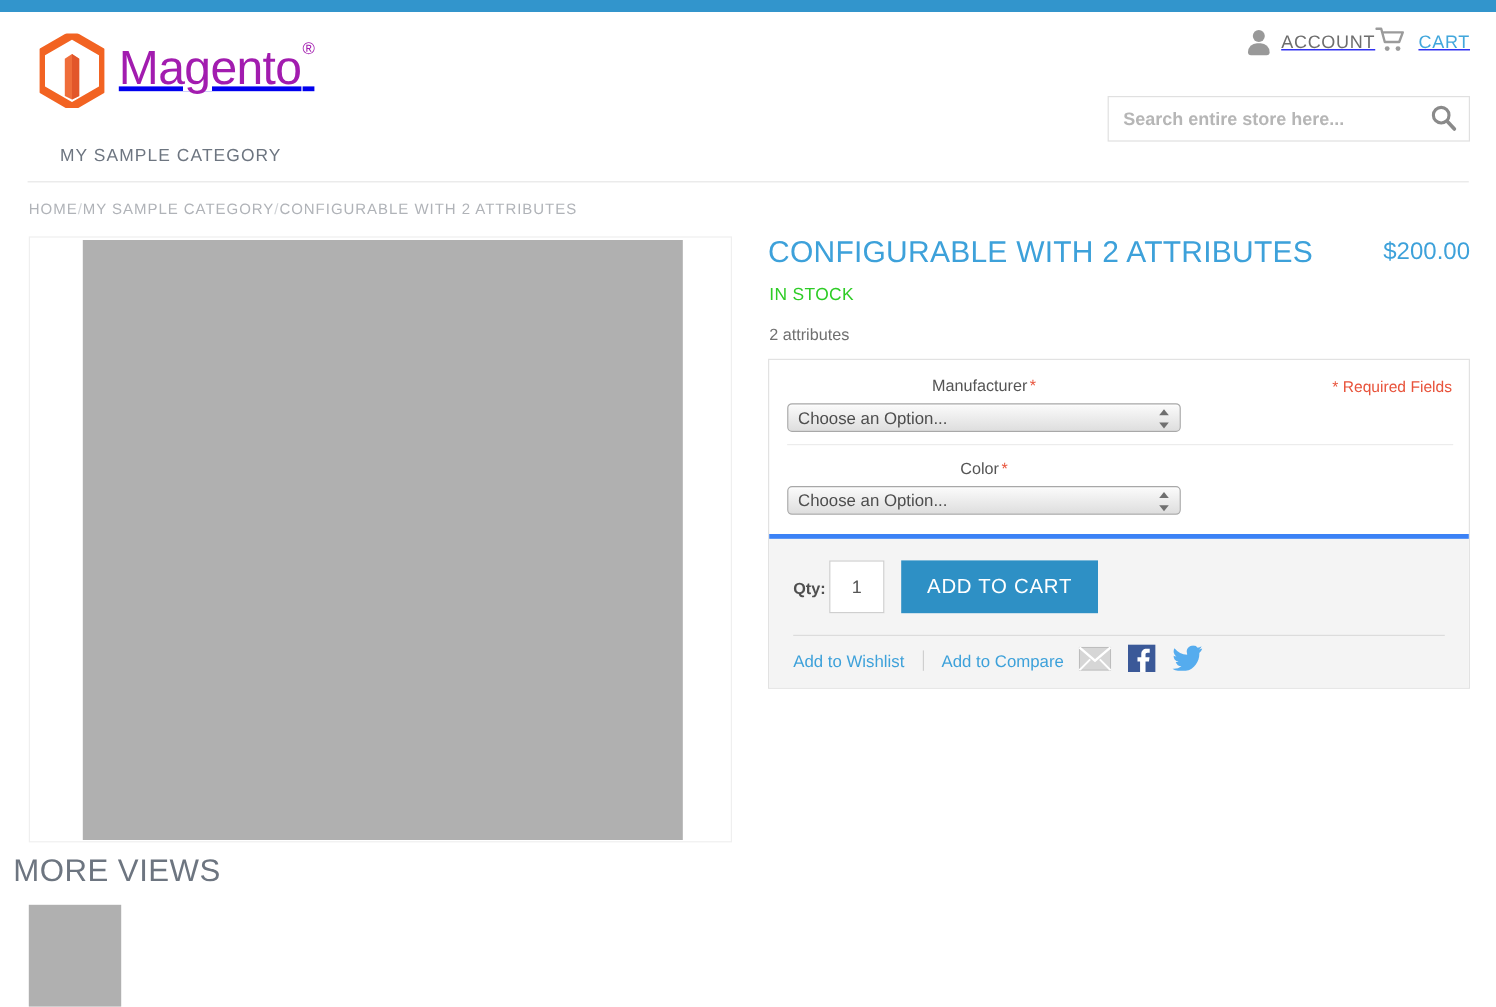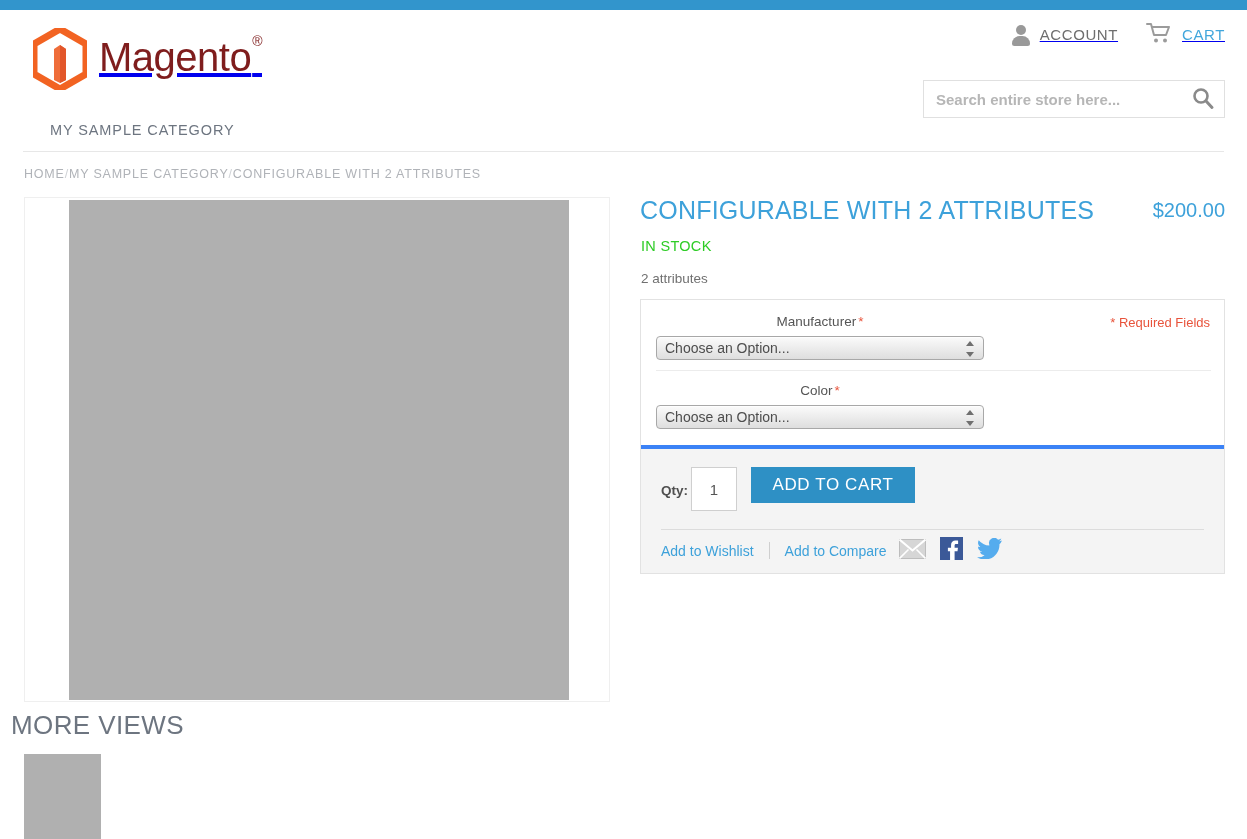--- a/index.html
+++ b/index.html
@@ -18,27 +18,27 @@
     position:absolute; left:0; top:0; width:1247px; height:10px;
     background:#3295cc;
   }
 
   
   .header { position:absolute; left:0; top:10px; width:1247px; height:105px; }
 
   .logo { position:absolute; left:33px; top:18px; display:flex; align-items:center; }
   .logo-mark { width:54px; height:62px; position:relative; }
   .logo-word {
-    margin-left:12px; font-size:40px; color:#7f1d1d; letter-spacing:-0.5px;
+    margin-left:12px; font-size:40px; color:#a21caf; letter-spacing:-0.5px;
     font-family:"Liberation Sans","DejaVu Sans",sans-serif; font-weight:400;
     position:relative; top:-2px;
   }
   .logo-reg { font-size:14px; vertical-align:super; position:relative; top:-10px; left:1px; }
 
-  .hdr-links { position:absolute; right:22px; top:12px; display:flex; align-items:center; gap:28px; }
+  .hdr-links { position:absolute; right:22px; top:12px; display:flex; align-items:center; }
   .hdr-link { display:flex; align-items:center; gap:9px; font-size:15px; letter-spacing:0.6px; }
   .hdr-link .lbl-account { color:#6e6e6e; }
   .hdr-link .lbl-cart { color:#42a7dc; }
   .acct-icon { width:20px; height:22px; position:relative; }
   .acct-icon .head { position:absolute; left:5px; top:1px; width:10px; height:10px; border-radius:50%; background:#999; }
   .acct-icon .body { position:absolute; left:1px; top:12px; width:18px; height:10px; border-radius:9px 9px 3px 3px; background:#999; }
 
   .search-wrap {
     position:absolute; right:22px; top:70px;
     width:302px; height:38px;
@@ -161,21 +161,21 @@
     font-size:13.5px; color:#4f4f4f; font-weight:bold;
   }
   .qty-input {
     position:absolute; left:50px; top:18px;
     width:46px; height:44px; border:1px solid #cfcfcf; background:#fff;
     text-align:center; font-size:15px; color:#555; outline:none;
     font-family:"Liberation Sans","DejaVu Sans",sans-serif;
   }
   .atc-btn {
     position:absolute; left:110px; top:18px;
-    width:164px; height:36px;
+    width:164px; height:44px;
     background:#2e90c5; border:none; color:#fff;
     font-size:17px; letter-spacing:0.6px; cursor:pointer;
     font-family:"Liberation Sans","DejaVu Sans",sans-serif;
   }
   .band-divider {
     position:absolute; left:20px; top:80px; width:543px; height:1px; background:#dcdcdc;
   }
   .links-row {
     position:absolute; left:20px; top:93px;
     display:flex; align-items:center; gap:4px;

